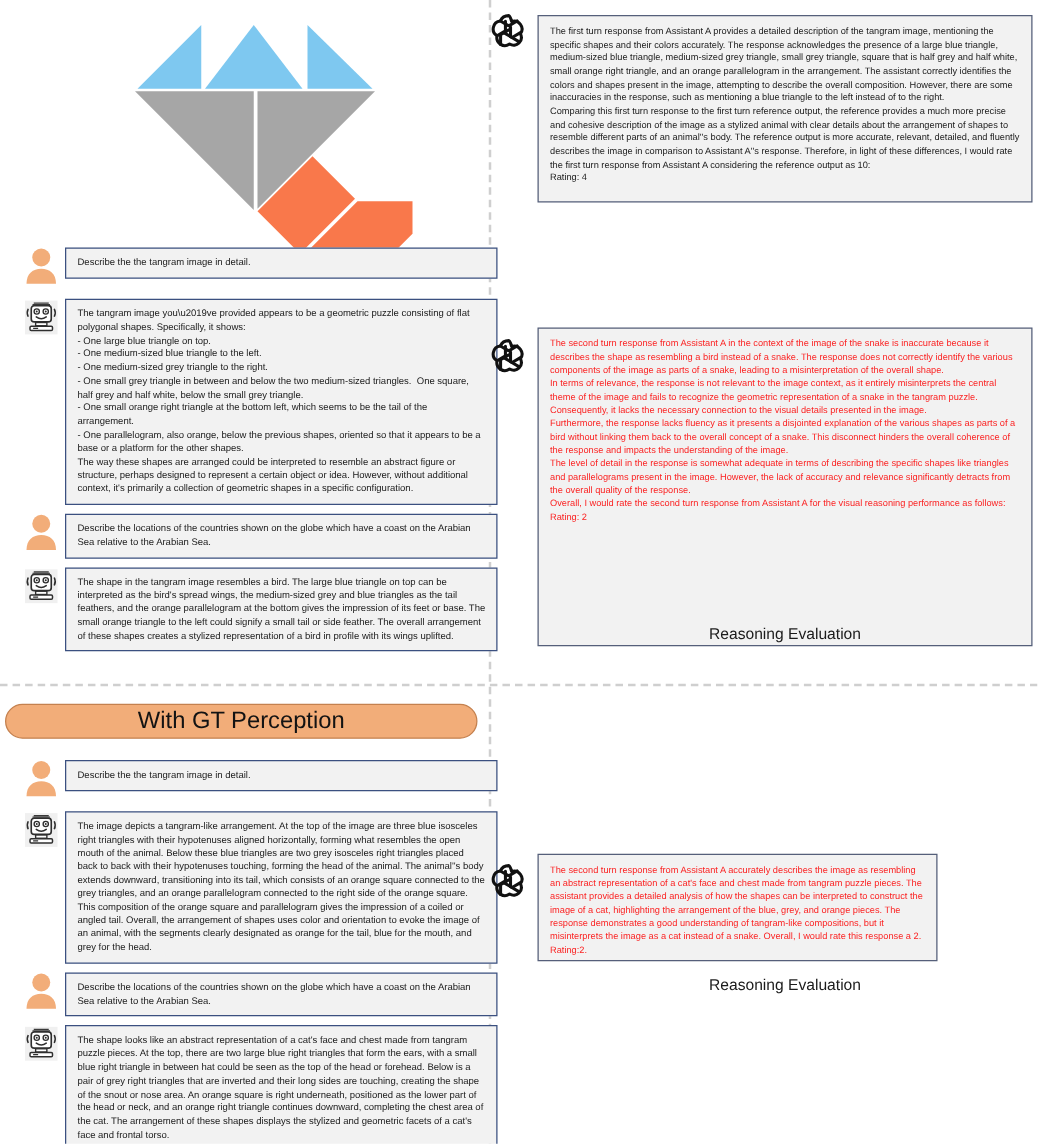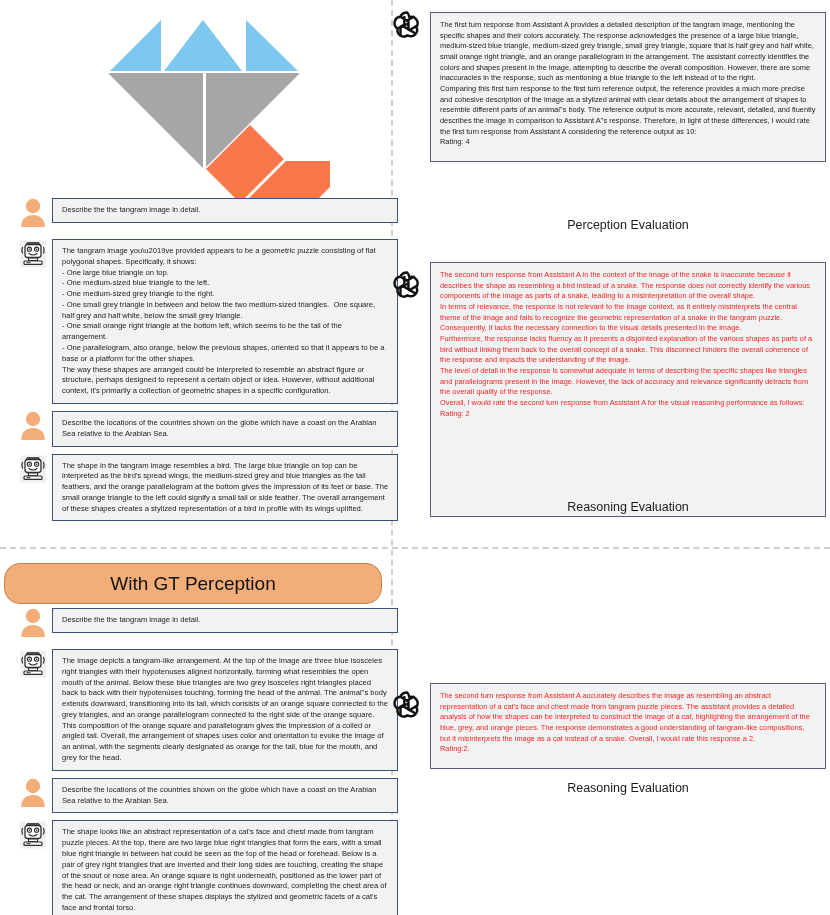--- a/index.html
+++ b/index.html
@@ -46,21 +46,21 @@
     padding:6px 8px 6px 9px;
     font-size:7.6px;
     line-height:1.42;
     color:#1b1b1b;
     white-space:pre-wrap;
     box-sizing:border-box;
   }
 
   
   .gt-banner{
-    position:absolute;left:4px;top:563px;width:378px;height:41px;
+    position:absolute;left:4px;top:563px;width:378px;height:28px;
     background:#f2ad79;
     border:1px solid #c4814f;
     border-radius:16px;
     display:flex;align-items:center;justify-content:center;
     font-size:19px;
     color:#131313;
     box-sizing:border-box;
   }
   .eval-logo{
     position:absolute;width:36px;height:36px;
@@ -87,21 +87,21 @@
   
   #eval1-logo{left:390px;top:8px;}
   #eval1-box{left:430px;top:12px;width:396px;height:150px;}
   #eval1-cap{left:430px;top:218px;width:396px;}
   
   #eval2-logo{left:390px;top:268px;}
   #eval2-box{left:430px;top:262px;width:396px;height:255px;}
   #eval2-cap{left:430px;top:500px;width:396px;}
   
   #eval3-logo{left:390px;top:688px;}
-  #eval3-box{left:430px;top:683px;width:396px;height:86px;}
+  #eval3-box{left:430px;top:683px;width:320px;height:86px;}
   #eval3-cap{left:430px;top:781px;width:396px;}
 </style>
 </head>
 <body>
 
 <div class="root">
 
   <div class="v-divider"></div>
   <div class="h-divider"></div>
 
@@ -254,21 +254,20 @@
           <path d="M19.4 16.5 l12.6 7.3 l12.6-7.3"></path>
           <path d="M14.4 38.7 l12.6-7.3 l0-14.6"></path>
           <path d="M19.7 51.8 l0-14.6 l12.3-7.2"></path>
           <path d="M47.3 47.6 l-12.6-7.3 l0-14.6"></path>
           <path d="M49.6 34.1 l-12.6 7.3 l-12.6-7.3"></path>
         </g>
       </svg></div>
   <div class="eval-box dark" id="eval1-box">The first turn response from Assistant A provides a detailed description of the tangram image, mentioning the specific shapes and their colors accurately. The response acknowledges the presence of a large blue triangle, medium-sized blue triangle, medium-sized grey triangle, small grey triangle, square that is half grey and half white, small orange right triangle, and an orange parallelogram in the arrangement. The assistant correctly identifies the colors and shapes present in the image, attempting to describe the overall composition. However, there are some inaccuracies in the response, such as mentioning a blue triangle to the left instead of to the right.
 Comparing this first turn response to the first turn reference output, the reference provides a much more precise and cohesive description of the image as a stylized animal with clear details about the arrangement of shapes to resemble different parts of an animal''s body. The reference output is more accurate, relevant, detailed, and fluently describes the image in comparison to Assistant A''s response. Therefore, in light of these differences, I would rate the first turn response from Assistant A considering the reference output as 10:
 Rating: 4</div>
-  <div class="eval-caption" id="eval1-cap">Perception Evaluation</div>
 
   <div class="eval-logo" id="eval2-logo"><svg width="34" height="34" viewBox="0 0 64 64" xmlns="http://www.w3.org/2000/svg">
         <g fill="none" stroke="#111" stroke-width="4.6" stroke-linejoin="round" stroke-linecap="round">
           <path d="M32 8.5 c-6 0-10.5 3.2-12.6 8 c-5.4 .6-9.6 4.6-10.6 9.8 c-1 5.2 1.3 9.9 5.6 12.4 c-1.2 5.2 .9 10.3 5.3 13.1 c4.4 2.8 9.7 2.4 13.6-.6 c4.6 2.8 10.4 2.2 14.2-1.6 c3.8-3.8 4.4-9.3 2-13.7 c3.2-4.3 3.2-10.1 .1-14.3 c-3.1-4.2-8.4-5.8-13.2-4.3 C34.1 9.4 33.1 8.5 32 8.5 Z"></path>
           <path d="M19.4 16.5 l12.6 7.3 l12.6-7.3"></path>
           <path d="M14.4 38.7 l12.6-7.3 l0-14.6"></path>
           <path d="M19.7 51.8 l0-14.6 l12.3-7.2"></path>
           <path d="M47.3 47.6 l-12.6-7.3 l0-14.6"></path>
           <path d="M49.6 34.1 l-12.6 7.3 l-12.6-7.3"></path>
         </g>

